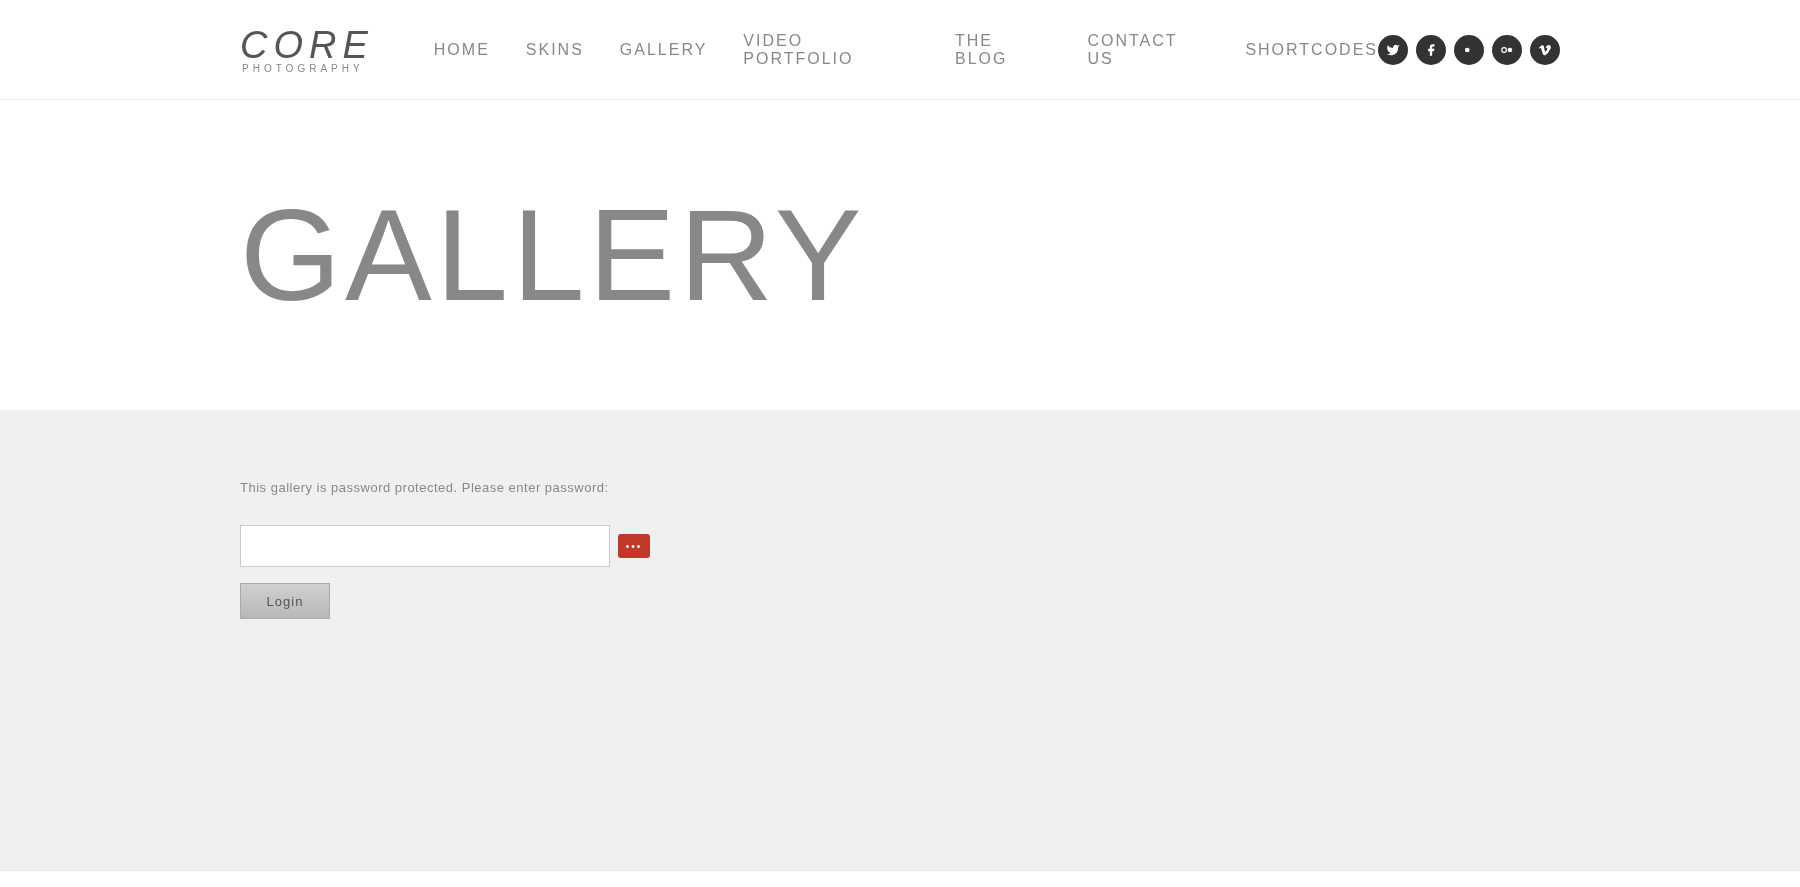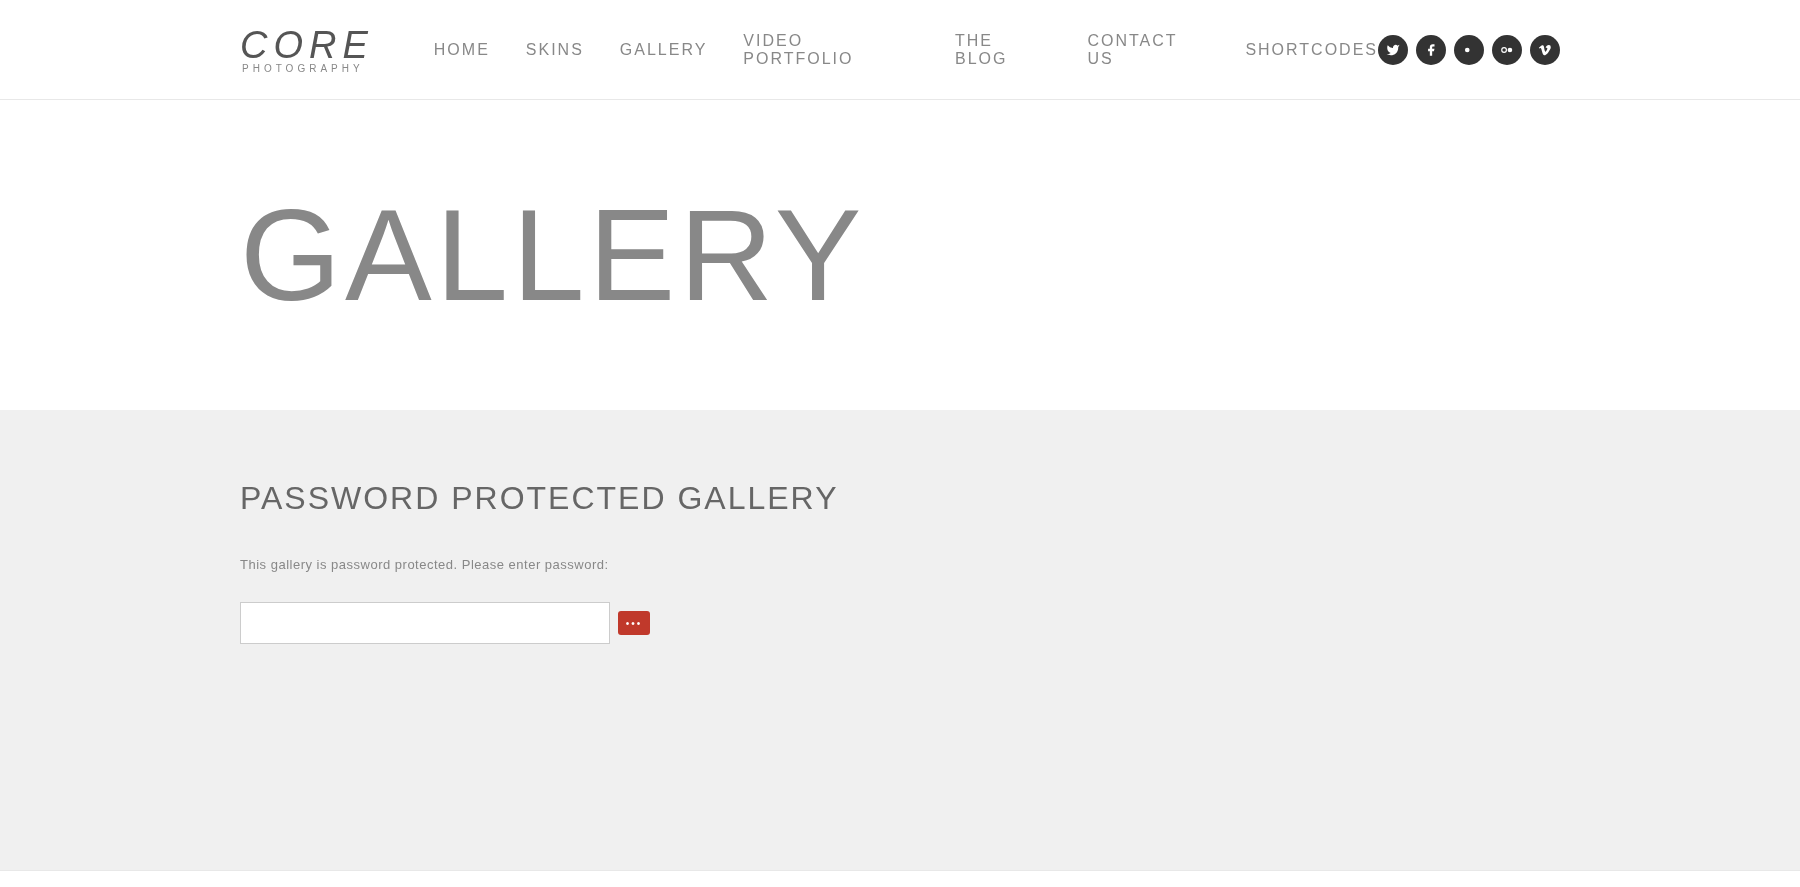--- a/index.html
+++ b/index.html
@@ -243,28 +243,30 @@
         </svg>
     </a>
   </div>
 </header>
 
 <section class="hero">
   <h1 class="hero-title">GALLERY</h1>
 </section>
 
 <section class="content-section">
-  <h2 class="section-title">PASSWORD PROTECTED GALLERY</h2>
   <p class="description-text">This gallery is password protected. Please enter password:</p>
 
   <div class="password-form">
     <div class="password-input-row">
       <input type="password" class="password-input" style="">
       <div class="password-dots-icon">
         <span>•••</span>
       </div>
     </div>
+    <div>
+      <button class="login-button">Login</button>
+    </div>
   </div>
 </section>
 
 <footer class="footer">
   
 </footer>
 
 </body></html>

